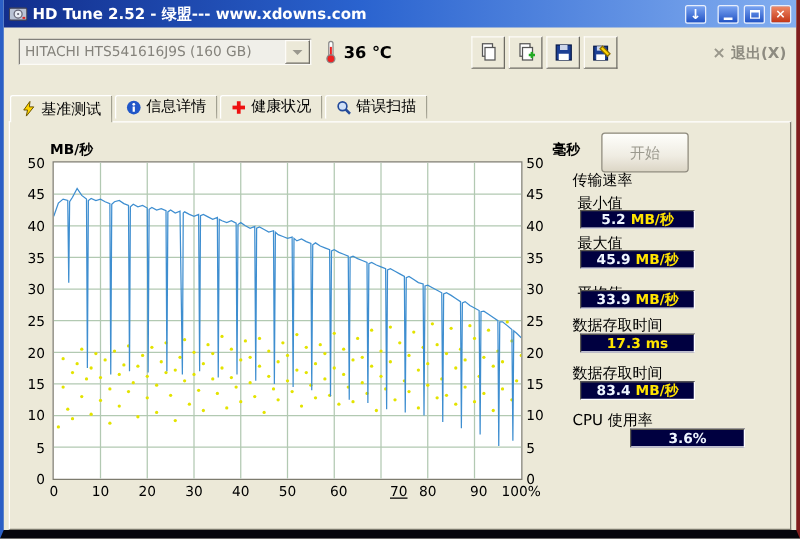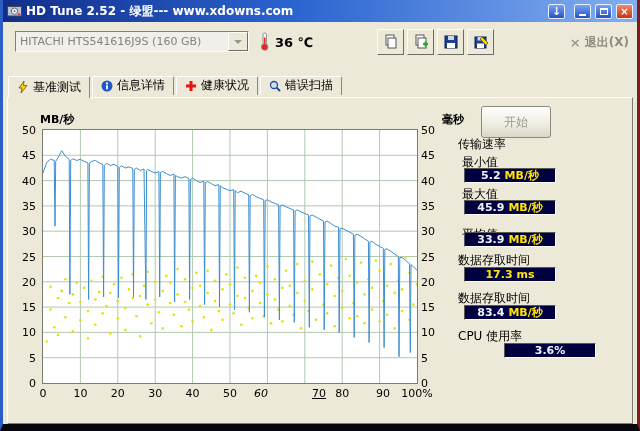--- a/index.html
+++ b/index.html
@@ -377,21 +377,21 @@
         <span class="ytick-r" style="top: 221.7px;">5</span>
         <span class="ytick-r" style="top: 247px;">0</span>
       </div>
     <div class="bottom-ticks" id="bottom-ticks">
         <span class="xtick" style="left: -18px;">0</span>
         <span class="xtick" style="left: 19.4px;">10</span>
         <span class="xtick" style="left: 56.8px;">20</span>
         <span class="xtick" style="left: 94.2px;">30</span>
         <span class="xtick" style="left: 131.6px;">40</span>
         <span class="xtick" style="left: 169px;">50</span>
-        <span class="xtick" style="left: 200px; font-style: italic;">60</span>
+        <span class="xtick" style="left: 210px;">60</span>
         <span class="xtick" style="left: 258px; text-decoration: underline;">70</span>
         <span class="xtick" style="left: 281.2px;">80</span>
         <span class="xtick" style="left: 322px;">90</span>
         <span class="xtick" style="left: 356px;">100%</span>
       </div>
 
     <div class="start-btn">
       <span>开始</span>
     </div>
 

